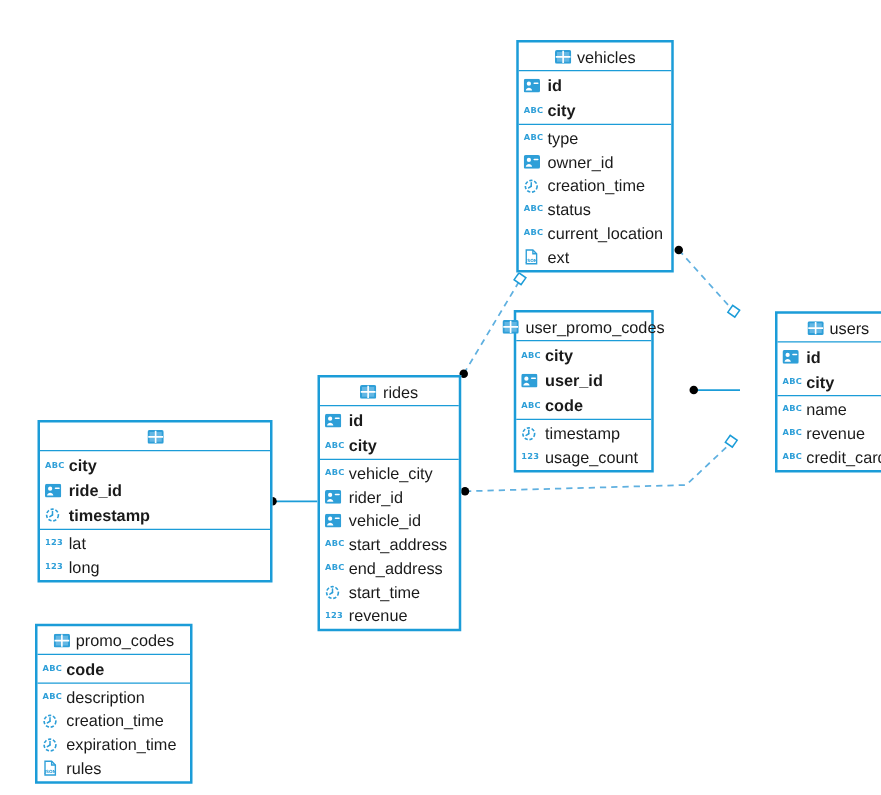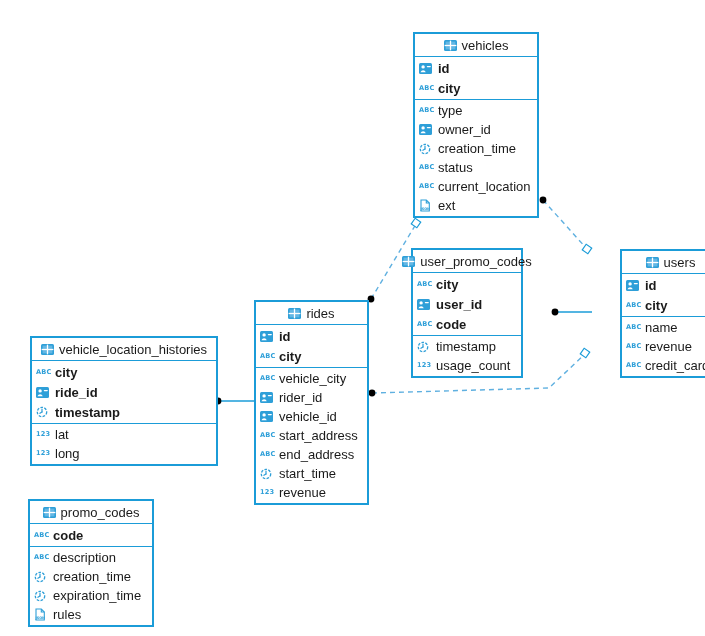--- a/index.html
+++ b/index.html
@@ -348,21 +348,20 @@
     <div class="table-node" style="left: 30px; top: 336px; width: 188px;">
     <div class="table-header">
       <span class="icon-slot header-icon-slot">
           <svg width="13" height="11" viewBox="0 0 13 11">
             <rect x="0" y="0" width="13" height="11" rx="1.5" fill="#2e9fd8"></rect>
             <rect x="1.6" y="1.6" width="9.8" height="7.8" fill="#63b7e4"></rect>
             <line x1="0.6" y1="5.5" x2="12.4" y2="5.5" stroke="#fff" stroke-width="1.3"></line>
             <line x1="6.5" y1="0.6" x2="6.5" y2="10.4" stroke="#fff" stroke-width="1.3"></line>
           </svg>
         </span>
-      <span class="table-name">vehicle_location_histories</span>
     </div>
     <div class="section key-section">
         <div class="col-row">
     <span class="icon-slot">
             <span class="txt-icon">ABC</span>
           </span>
     <span class="col-label">city</span>
   </div>
         <div class="col-row">
     <span class="icon-slot">

